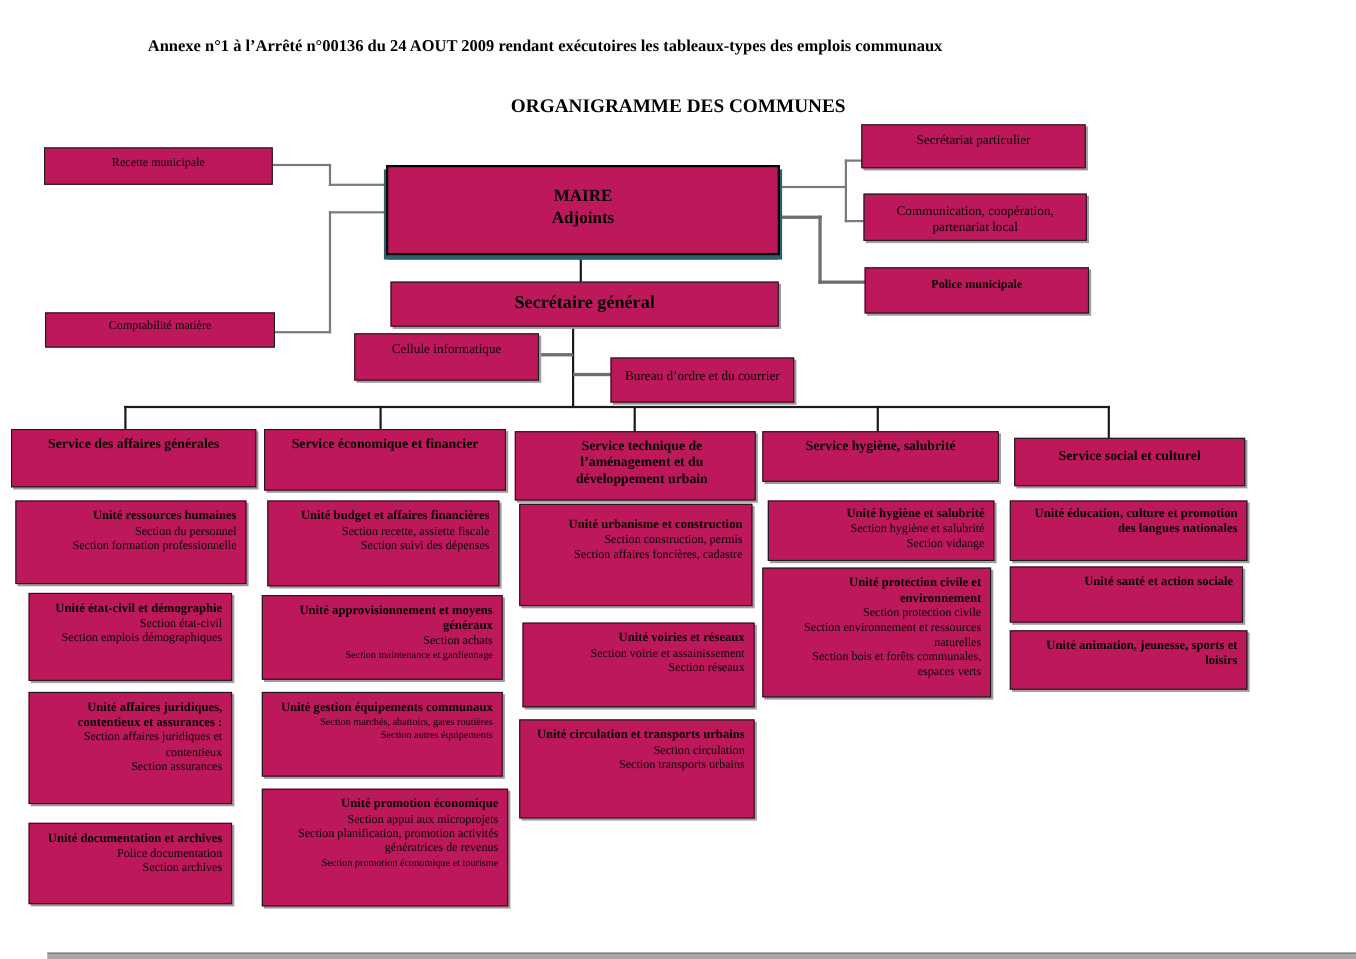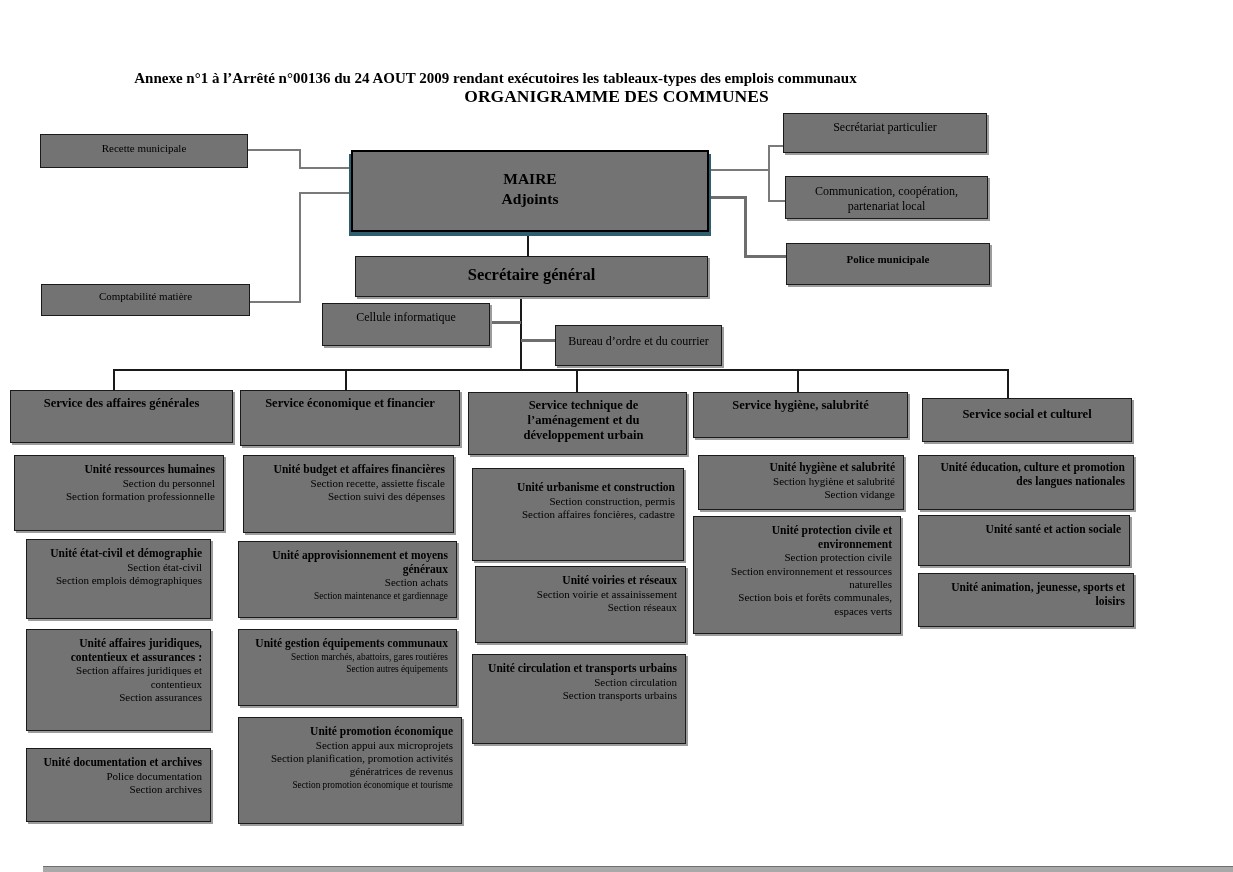--- a/index.html
+++ b/index.html
@@ -1,21 +1,21 @@
 <!DOCTYPE html>
 <html><head>
 <meta charset="utf-8">
 <style>
   html,body{margin:0;padding:0;background:#ffffff;}
   body{width:1233px;height:872px;position:relative;overflow:hidden;
        font-family:"Liberation Serif","DejaVu Serif",serif;color:#000;}
   .abs{position:absolute;box-sizing:border-box;}
-  .title1{left:0;top:34px;width:991px;text-align:center;font-weight:bold;font-size:15px;margin-top:36px;}
+  .title1{left:0;top:34px;width:991px;text-align:center;font-weight:bold;font-size:15px;}
   .title2{left:0;top:86px;width:1233px;text-align:center;font-weight:bold;font-size:17.5px;}
-  .box{position:absolute;box-sizing:border-box;background:#737373;border:1.5px solid #1a1a1a;}
+  .box{position:absolute;box-sizing:border-box;background:#be185d;border:1.5px solid #1a1a1a;}
   .shadow{box-shadow:2px 2px 0 #9c9c9c;}
   .ctr{text-align:center;}
   .lbl{font-size:11px;line-height:1.25;}
   .bold{font-weight:bold;}
   .maire-box{border:2px solid #000;box-shadow:-2px 4px 0 #2f5f6e,2px 4px 0 #2f5f6e;}
   .maire-t{font-weight:bold;font-size:15.5px;line-height:20px;padding-top:17px;}
   .sg-t{font-weight:bold;font-size:16.5px;padding-top:8px;}
   .svc{font-weight:bold;font-size:12.5px;line-height:1.2;padding:5px 8px 0 8px;text-align:center;}
   .unit{padding:7px 8px 0 10px;text-align:right;}
   .ut{font-weight:bold;font-size:11.5px;line-height:1.18;}
@@ -155,21 +155,21 @@
   <div class="us small">Section marchés, abattoirs, gares routières</div>
   <div class="us small">Section autres équipements</div>
 </div>
 <div class="box shadow unit" style="left:238px;top:717px;width:224px;height:107px">
   <div class="ut">Unité promotion économique</div>
   <div class="us">Section appui aux microprojets</div>
   <div class="us">Section planification, promotion activités génératrices de revenus</div>
   <div class="us small">Section promotion économique et tourisme</div>
 </div>
 
-<div class="box shadow unit" style="left:472px;top:468px;width:212px;height:93px;padding-top:12px">
+<div class="box shadow unit" style="left:472px;top:458px;width:212px;height:93px;padding-top:12px">
   <div class="ut">Unité urbanisme et construction</div>
   <div class="us">Section construction, permis</div>
   <div class="us">Section affaires foncières, cadastre</div>
 </div>
 <div class="box shadow unit" style="left:475px;top:566px;width:211px;height:77px">
   <div class="ut">Unité voiries et réseaux</div>
   <div class="us">Section voirie et assainissement</div>
   <div class="us">Section réseaux</div>
 </div>
 <div class="box shadow unit" style="left:472px;top:654px;width:214px;height:90px">

